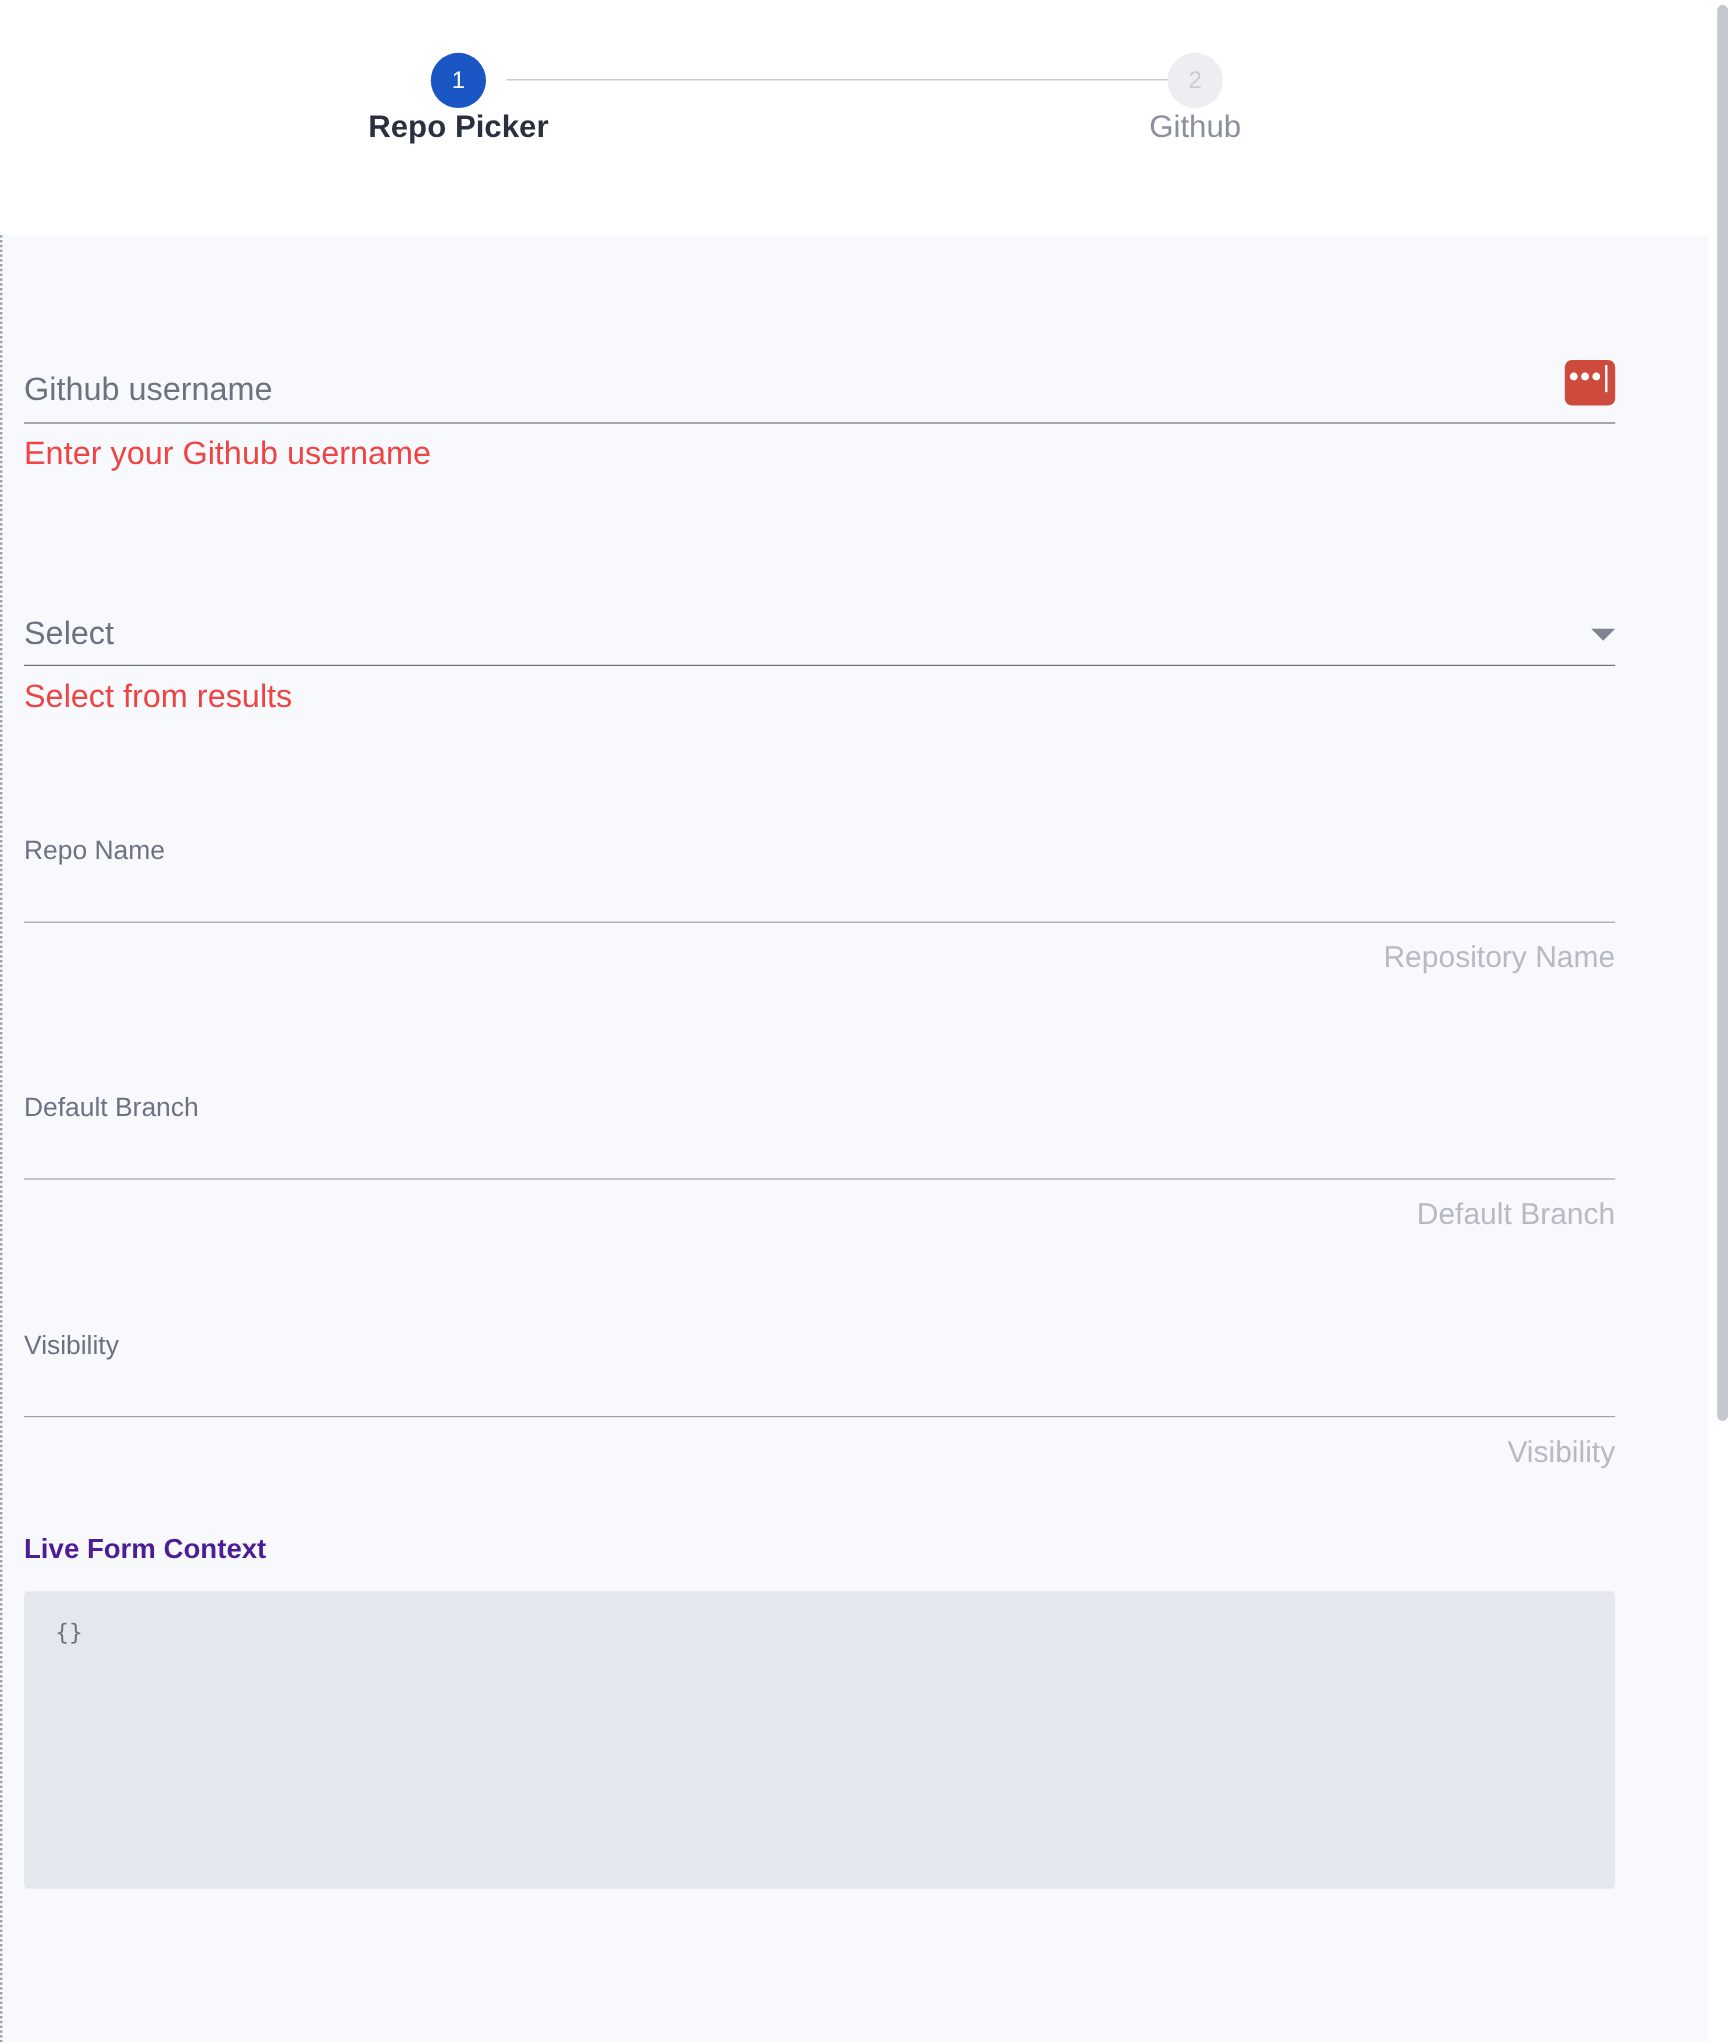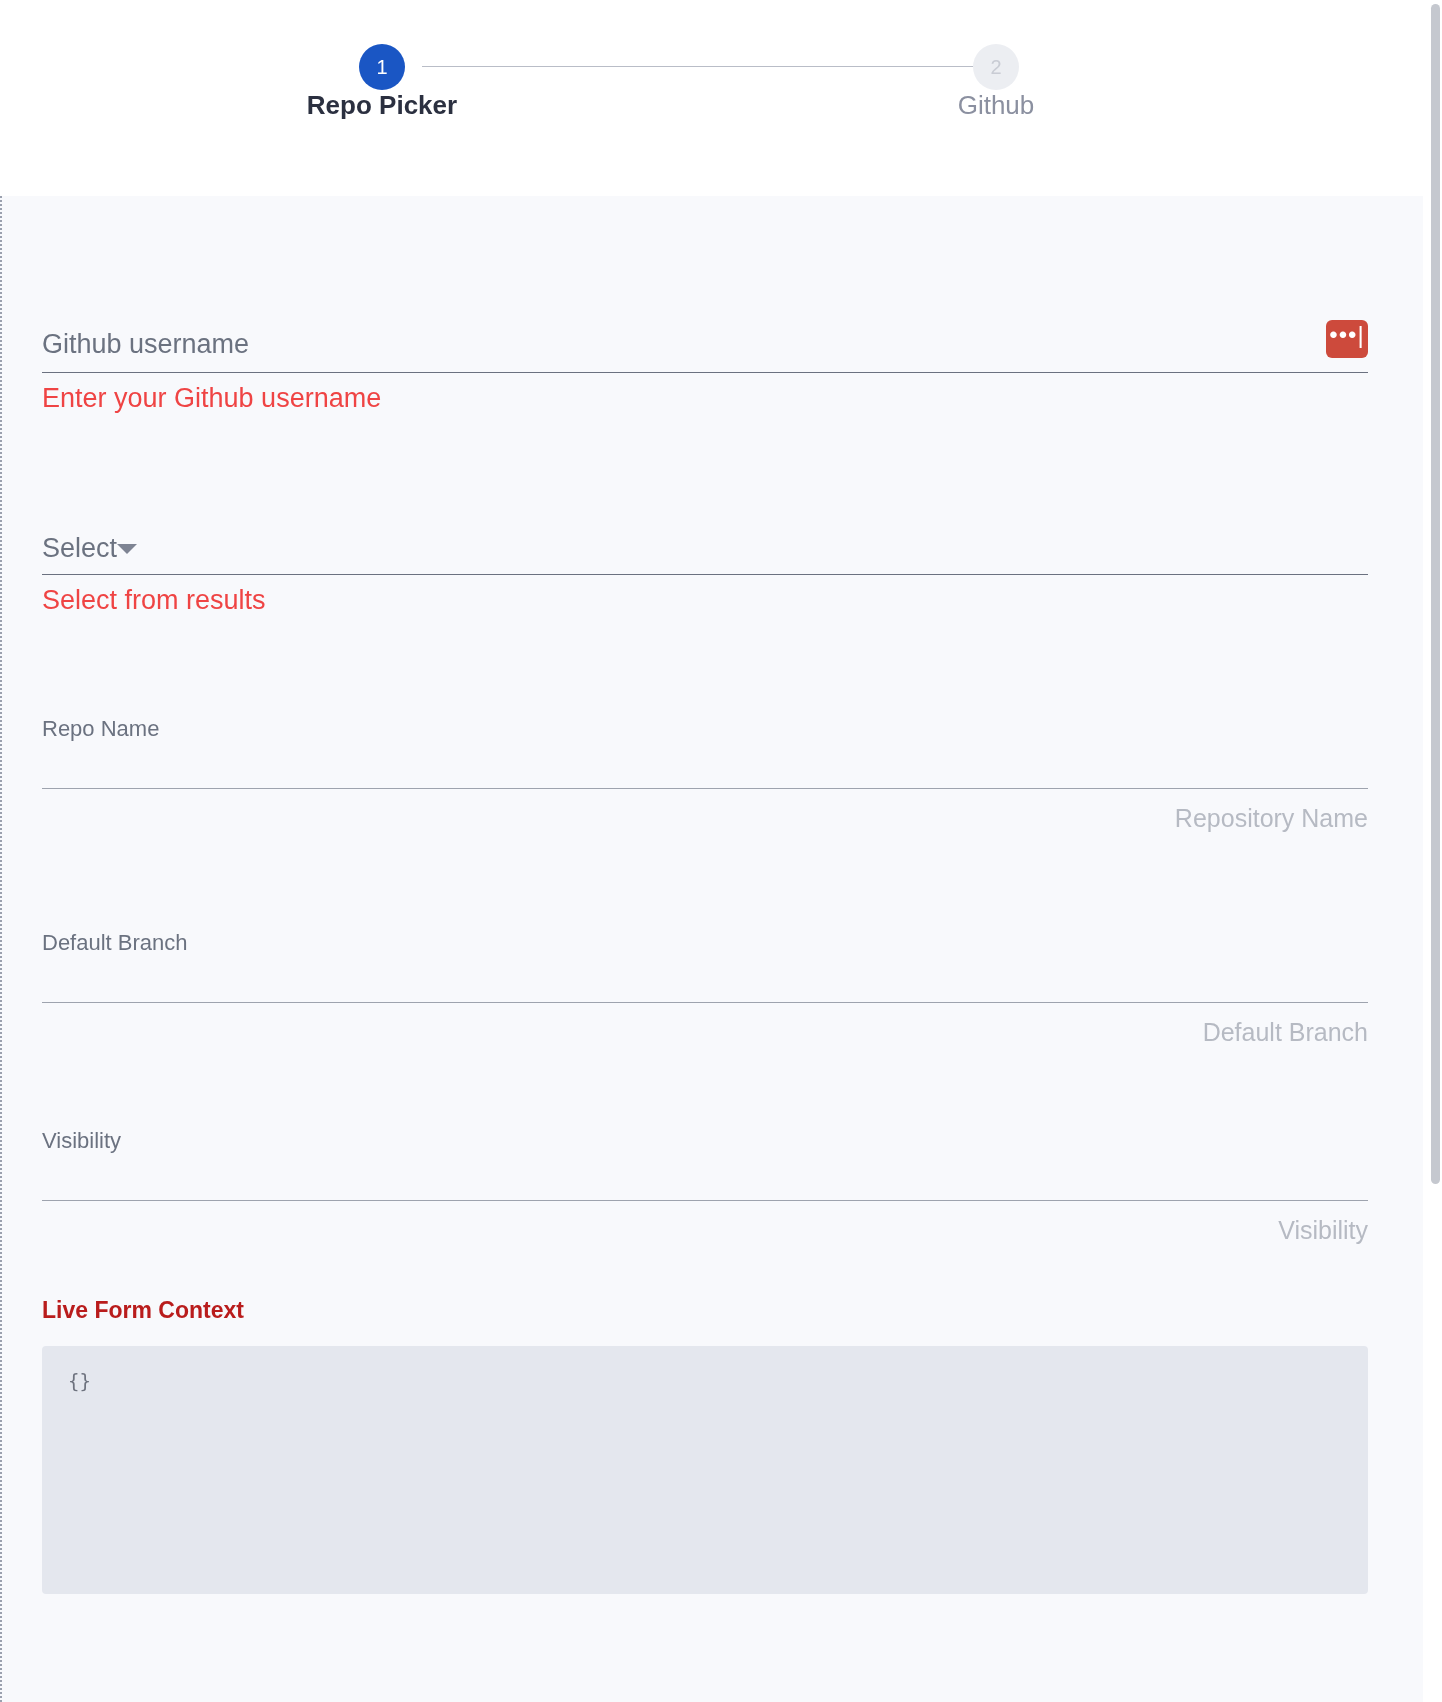--- a/index.html
+++ b/index.html
@@ -85,23 +85,22 @@
     left: 0;
     top: 196px;
     width: 1423px;
     height: 1506px;
     background: #f8f9fc;
     border-left: 2px dotted #9aa0ae;
     box-sizing: border-box;
   }
   .field {
     position: absolute;
-    left: 40px;
+    left: 18px;
     width: 1326px;
-    margin-top: 20px;
   }
 
   .float-label {
     font-size: 27px;
     color: #6b7280;
     line-height: 32px;
   }
   .underline {
     height: 1px;
     background: #6b7180;
@@ -149,20 +148,21 @@
     line-height: 1;
     margin-bottom: 2px;
   }
   .pw-badge span { transform: translateY(-4px); }
 
   
   #field-select { top: 316px; }
   .select-row {
     display: flex;
     align-items: flex-end;
+    justify-content: space-between;
     padding-bottom: 10px;
   }
   .caret {
     width: 0;
     height: 0;
     border-left: 10px solid transparent;
     border-right: 10px solid transparent;
     border-top: 10px solid #7e8493;
     margin-bottom: 10px;
   }
@@ -172,21 +172,21 @@
   #field-branch  { top: 714px; }
   #field-visibility { top: 912px; }
   .ro-underline { margin-top: 46px; }
   .ro-value { margin-top: 14px; text-align: right; }
 
   
   #field-context { top: 1080px; }
   .ctx-title {
     font-size: 23px;
     font-weight: bold;
-    color: #b91c1c;
+    color: #4c1d95;
     line-height: 28px;
   }
   .ctx-box {
     margin-top: 22px;
     width: 1326px;
     height: 248px;
     background: #e4e7ee;
     border-radius: 4px;
     box-sizing: border-box;
     padding: 24px 26px;

